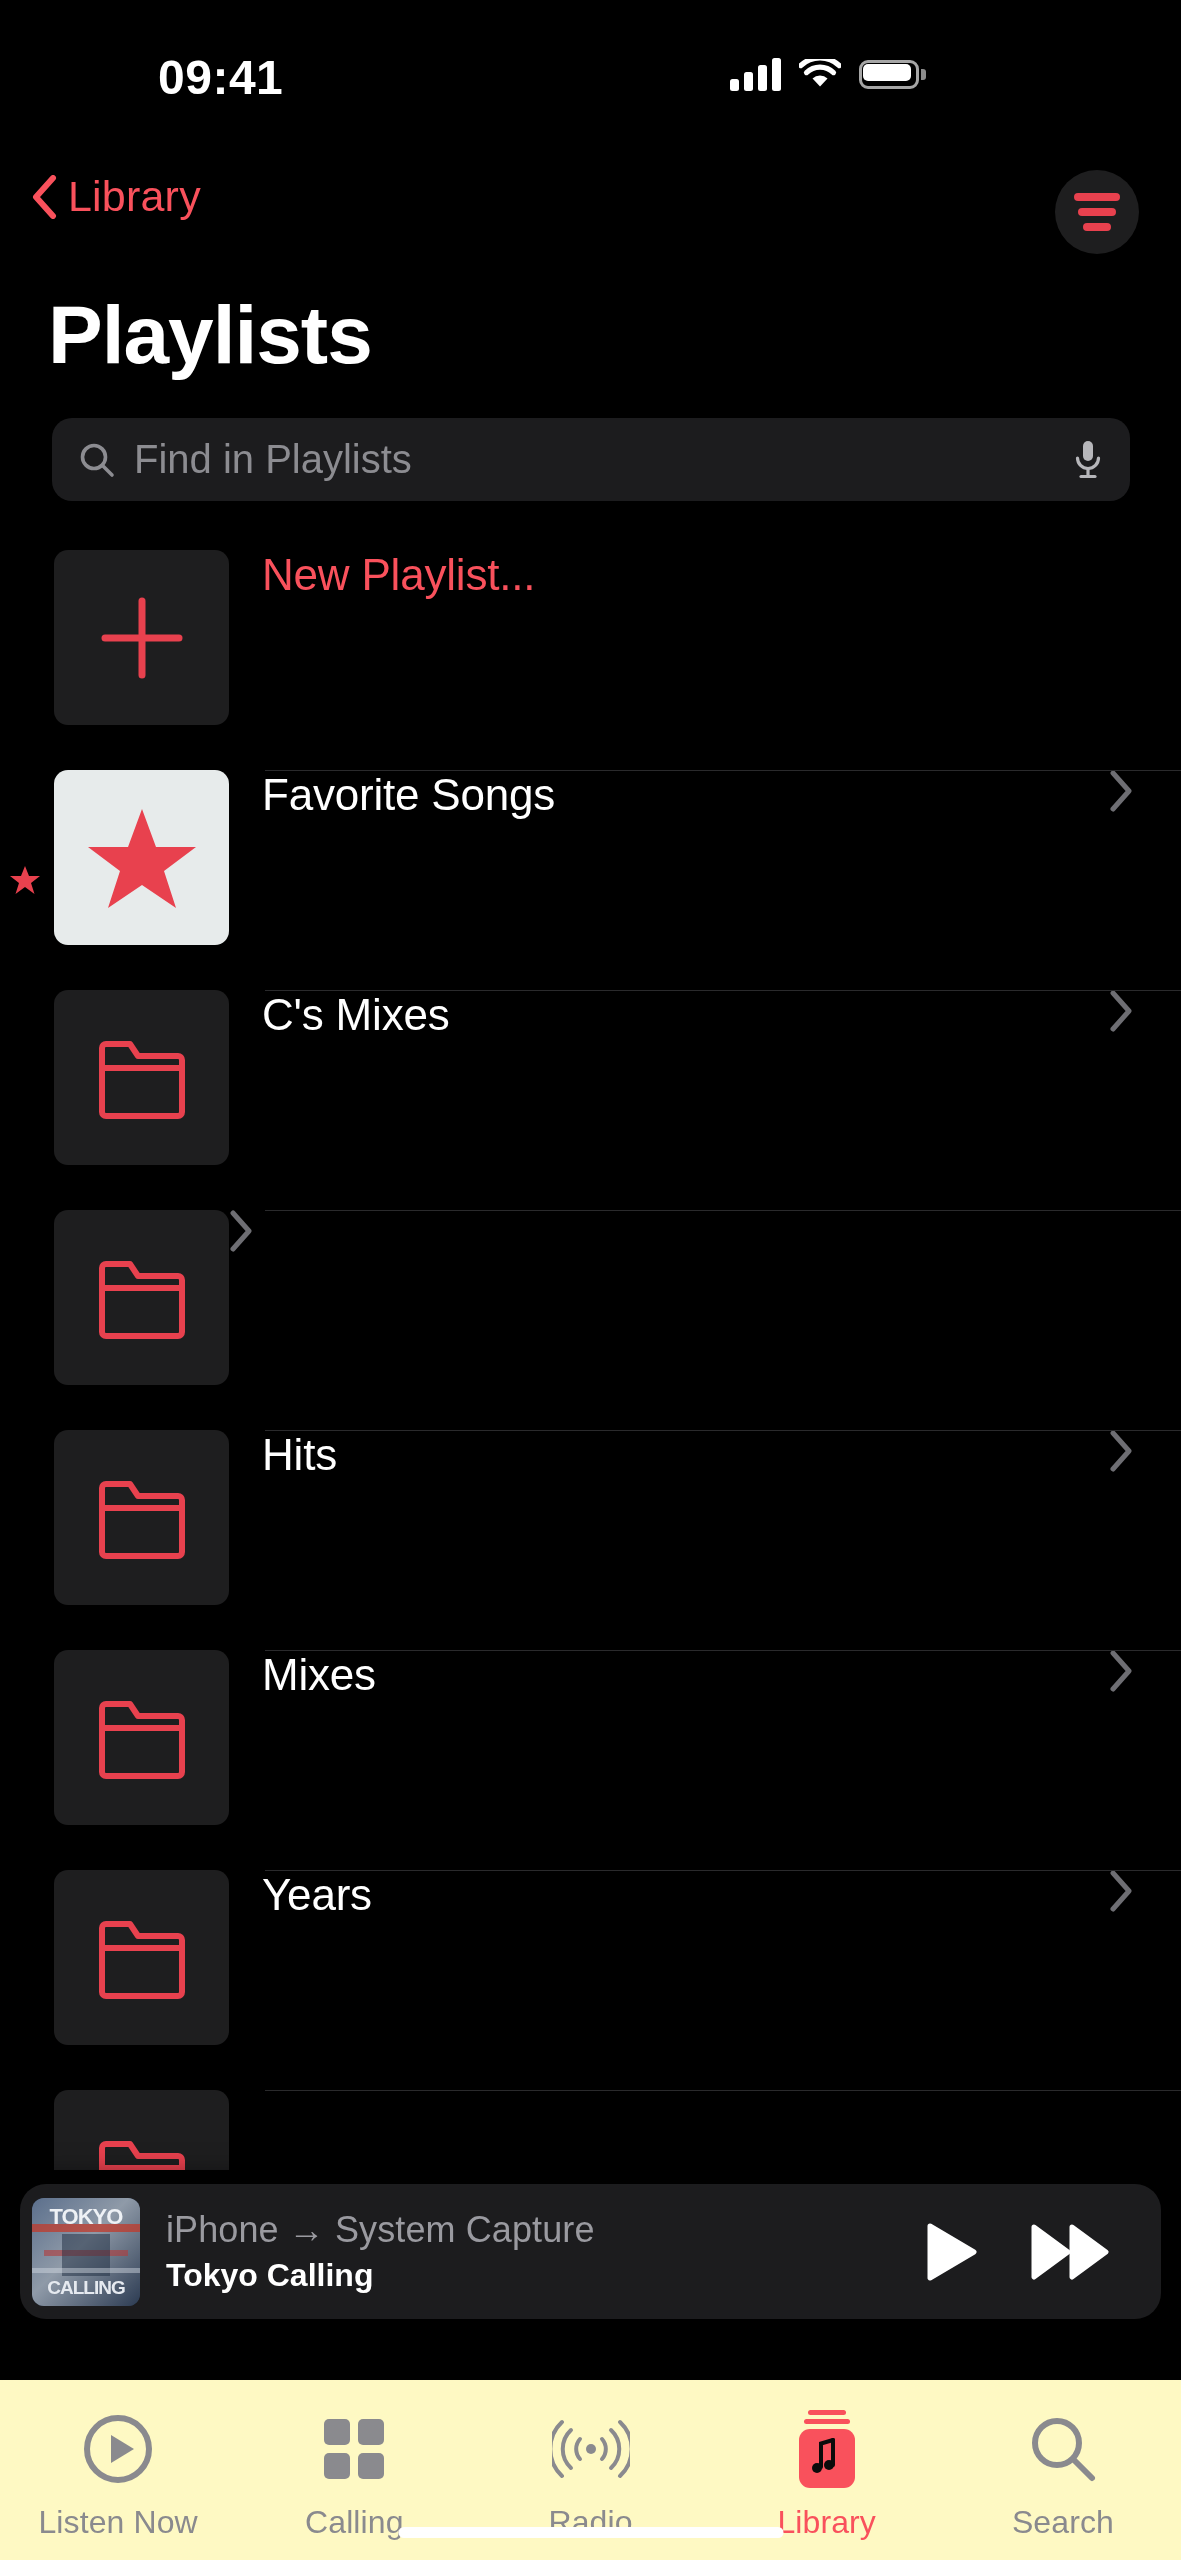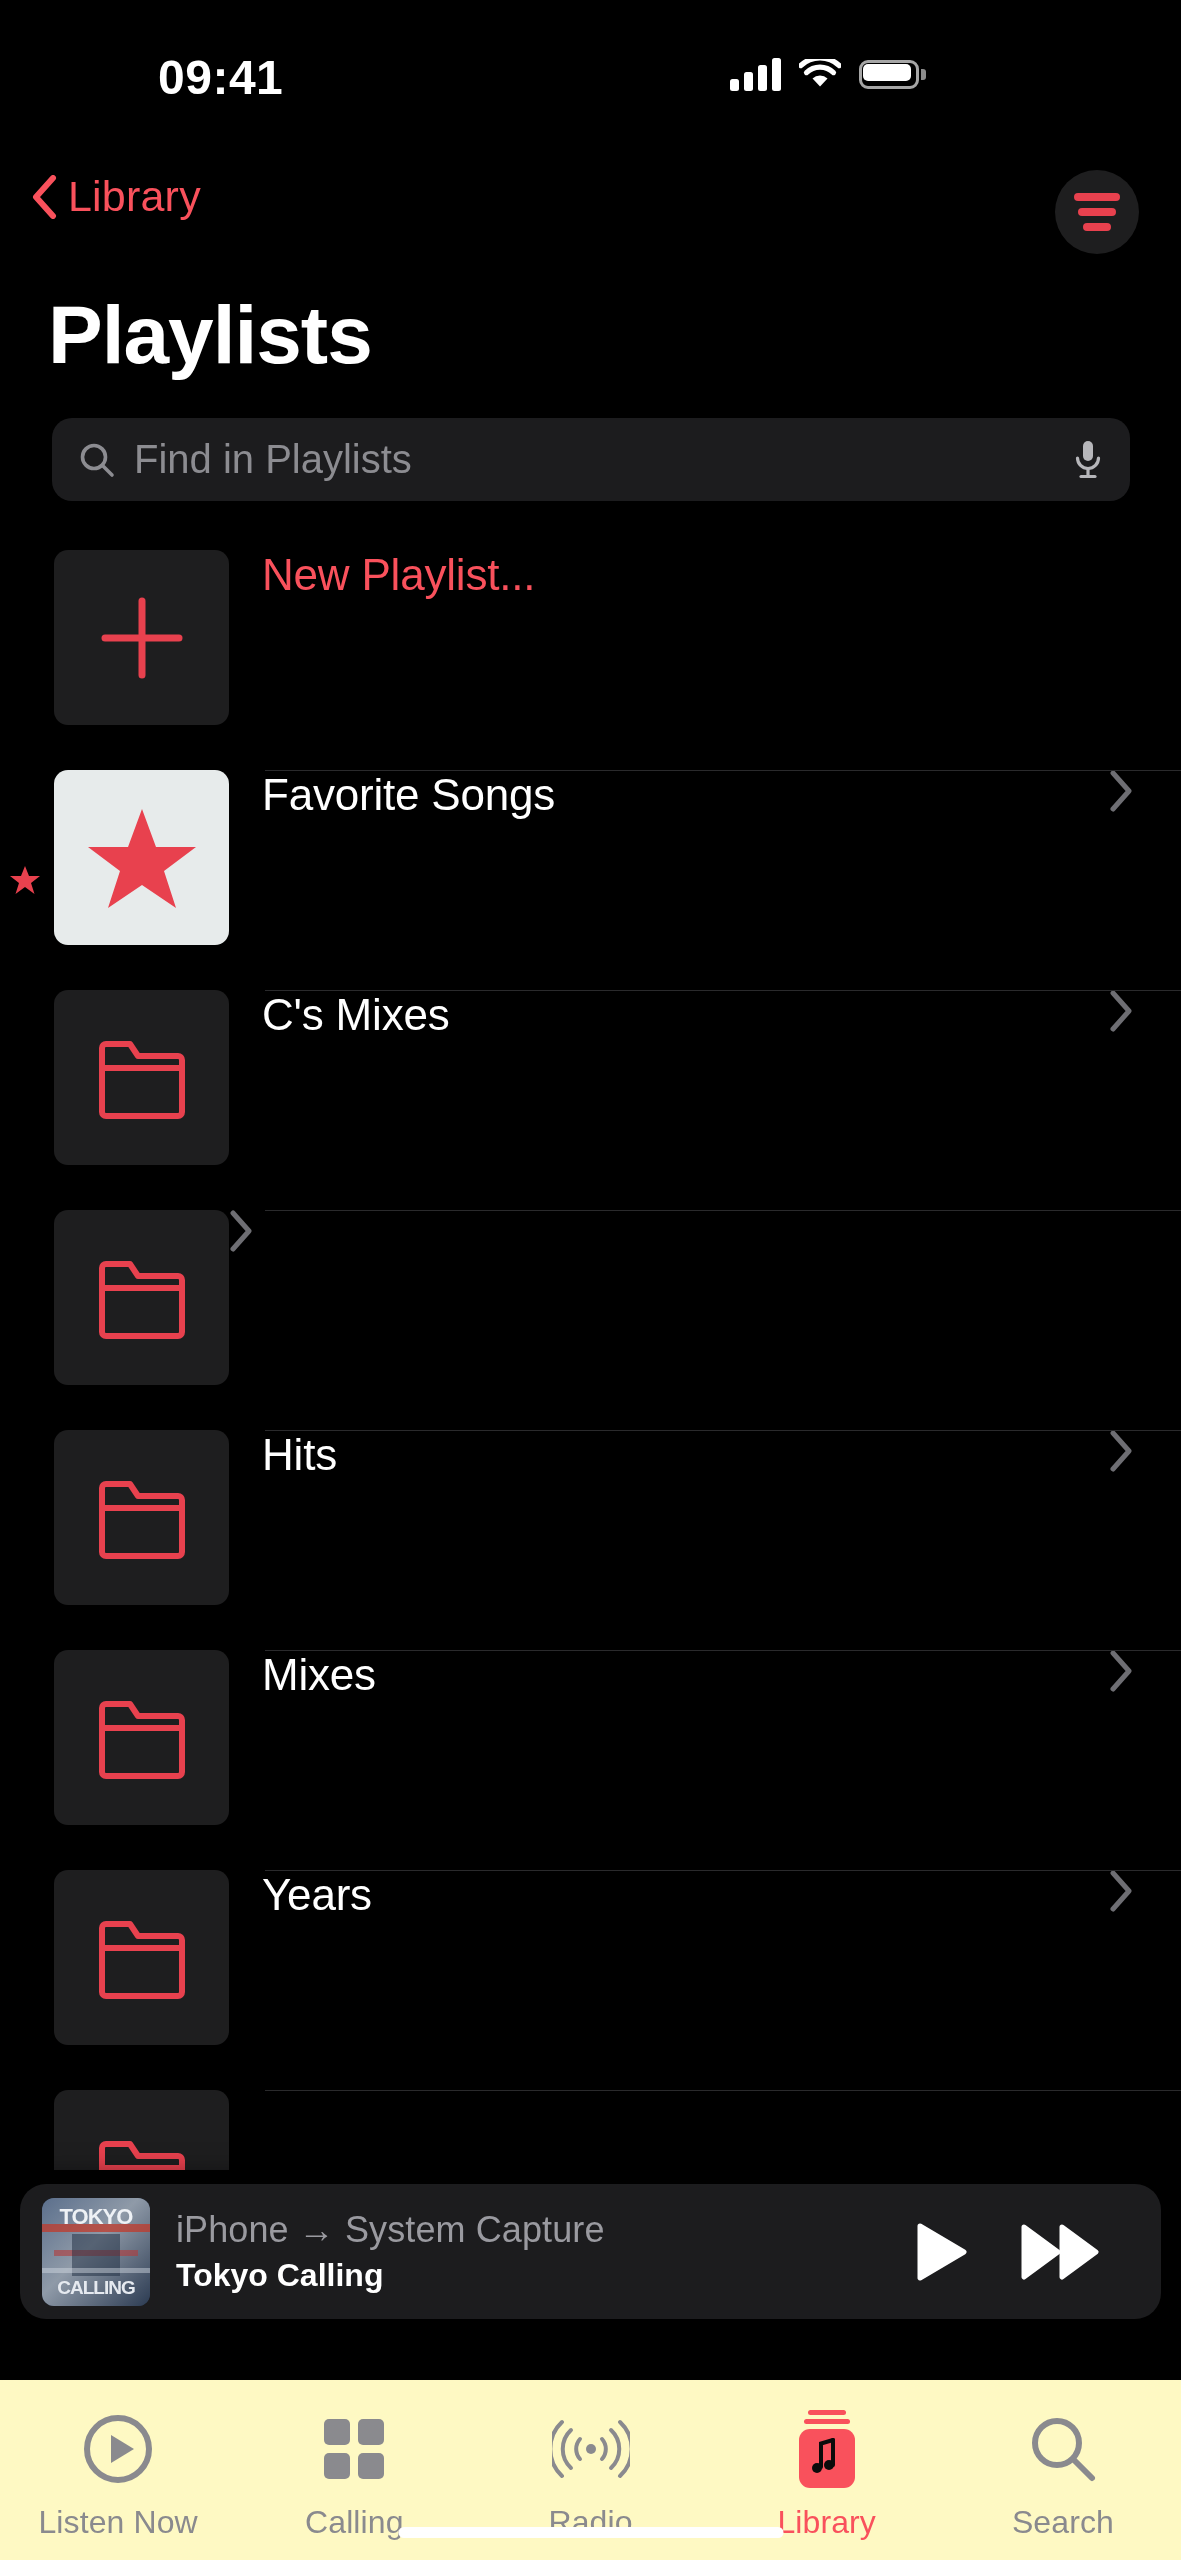--- a/index.html
+++ b/index.html
@@ -109,21 +109,21 @@
   .row-label {
     margin-left:33px; font-size:44px; color:#fff; flex:1; letter-spacing:-0.2px;
   }
   .row-label.accent { color:#F9515C; }
   .chev-right { width:24px; height:42px; margin-right:48px; flex:none; }
 
   
   .nowplaying {
     position:absolute; left:20px; bottom:241px; width:1141px; height:135px;
     background:#1C1C1E; border-radius:26px;
-    display:flex; align-items:center; padding:0 22px;
+    display:flex; align-items:center; padding:0 12px;
     box-shadow:0 -6px 30px rgba(0,0,0,0.6);
   }
   .np-art {
     width:108px; height:108px; border-radius:12px; flex:none; overflow:hidden;
     position:relative; background:#2a3a52;
   }
   .np-meta { margin-left:26px; flex:1; }
   .np-route { font-size:36px; color:#9A9AA0; letter-spacing:0.1px; }
   .np-title { font-size:32px; color:#fff; font-weight:700; margin-top:6px; }
   .np-controls { display:flex; align-items:center; gap:54px; margin-right:40px; }

